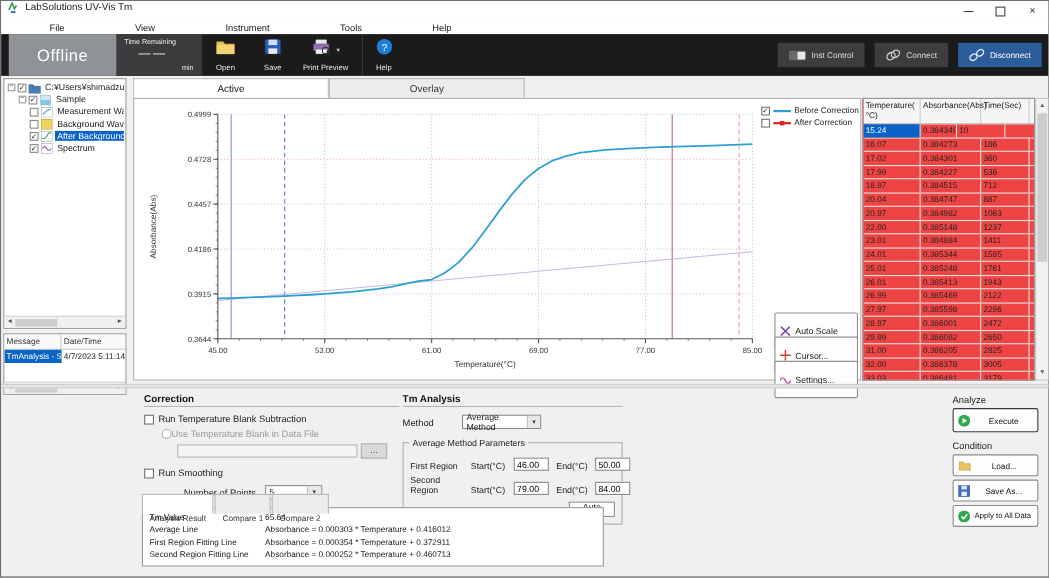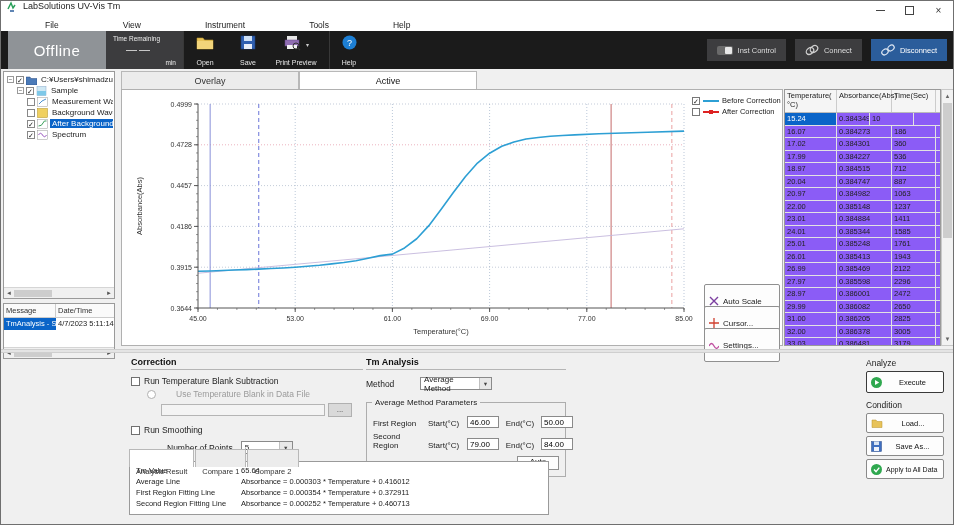--- a/index.html
+++ b/index.html
@@ -55,39 +55,39 @@
   
   .chart-panel{position:absolute;left:120px;top:88px;width:662px;height:257px;background:#fff;border:1px solid #b0b0b0;box-sizing:border-box;}
   .legend{position:absolute;left:570px;top:5px;}
   .lg-row{display:flex;align-items:center;gap:3px;height:11px;}
   .lg-cb{width:8px;height:8px;border:1px solid #777;background:#fff;font-size:7px;line-height:7px;text-align:center;color:#222;box-sizing:border-box;flex:none;}
   .lg-line{width:16px;height:0;border-top:2px solid;position:relative;flex:none;}
   .lg-marker{position:absolute;left:6px;top:-3px;width:4px;height:4px;}
   .lg-label{font-size:7.5px;color:#222;white-space:nowrap;}
   .cbtn{position:absolute;left:582px;width:76px;height:17px;background:#fdfdfd;border:1px solid #909090;border-radius:2px;display:flex;align-items:center;gap:4px;font-size:8px;color:#222;padding:16px 4px;box-sizing:border-box;}
   
-  .table-panel{position:absolute;left:783px;top:88px;width:157px;height:257px;background:#8b5cf6;border:1px solid #9a9a9a;box-sizing:border-box;overflow:hidden;}
+  .table-panel{position:absolute;left:783px;top:88px;width:157px;height:257px;background:#ef4444;border:1px solid #9a9a9a;box-sizing:border-box;overflow:hidden;}
   .tbl-head{display:flex;height:22px;background:#f5f5f5;border-bottom:1px solid #bbb;}
   .tbl-hcell{font-size:7.5px;color:#222;padding:1px 2px;border-right:1px solid #ccc;white-space:pre-line;line-height:1.25;box-sizing:border-box;}
   .tbl-row{display:flex;height:11.5px;border-bottom:1px solid #e2e2e2;}
   .tbl-cell{font-size:7.5px;color:#222;padding:1px 2px 0;border-right:1px solid #e2e2e2;white-space:nowrap;overflow:hidden;box-sizing:border-box;}
   .tbl-cell.sel{background:#0a64c8;color:#fff;}
   .vscroll{position:absolute;left:940px;top:88px;width:13px;height:257px;background:#f2f2f2;border:1px solid #c8c8c8;box-sizing:border-box;}
   .vs-up{height:12px;font-size:6px;color:#666;text-align:center;line-height:12px;}
   .vs-thumb{position:absolute;top:13px;left:1px;right:1px;height:135px;background:#cdcdcd;}
   .vs-down{position:absolute;bottom:0;width:100%;height:12px;font-size:6px;color:#666;text-align:center;line-height:12px;}
   .divider{position:absolute;left:0;top:348px;width:954px;height:4px;background:#e4e4e4;border-top:1px solid #cfcfcf;border-bottom:1px solid #cfcfcf;box-sizing:border-box;}
   
   .sec-title{font-size:9px;font-weight:bold;color:#111;}
   .sec-rule{height:1px;background:#b5b5b5;margin-top:2px;}
   .correction-sec{position:absolute;left:130px;top:356px;width:232px;}
   .crow{display:flex;align-items:center;gap:4px;margin-top:6px;}
   .cb{width:9px;height:9px;border:1px solid #707070;background:#fff;flex:none;box-sizing:border-box;}
   .clabel{font-size:8.5px;color:#222;}
-  .rrow{display:flex;align-items:center;gap:20px;margin:3px 0 0 16px;}
+  .rrow{display:flex;align-items:center;gap:0;margin:3px 0 0 16px;}
   .radio{width:9px;height:9px;border:1px solid #b0b0b0;border-radius:50%;background:#fff;flex:none;position:relative;box-sizing:border-box;}
   .radio.on::after{content:"";position:absolute;left:2px;top:2px;right:2px;bottom:2px;border-radius:50%;background:#9a9a9a;}
   .rlabel{font-size:8.5px;color:#9a9a9a;}
   .blank-row{display:flex;margin:4px 0 0 30px;gap:3px;align-items:center;}
   .blank-input{width:164px;height:12px;border:1px solid #b5b5b5;background:#f4f4f4;box-sizing:border-box;}
   .browse-btn{width:24px;height:14px;background:#d9d9d9;border:1px solid #b0b0b0;font-size:8px;color:#444;text-align:center;line-height:11px;box-sizing:border-box;}
   .points-row{display:flex;align-items:center;gap:8px;margin:6px 0 0 36px;}
   .combo{height:13px;border:1px solid #8a8a8a;background:#fff;font-size:8px;color:#222;display:flex;align-items:center;padding-left:3px;position:relative;box-sizing:border-box;}
   .combo .arrow{margin-left:auto;width:12px;height:100%;background:#e8e8e8;border-left:1px solid #c0c0c0;font-size:5.5px;color:#444;display:flex;align-items:center;justify-content:center;}
   .tm-sec{position:absolute;left:365px;top:356px;width:200px;}
@@ -297,22 +297,22 @@
     </div>
     <div class="hscroll">
       <span class="hs-arrow">◄</span>
       <span class="hs-thumb"></span>
       <span class="hs-spacer"></span>
       <span class="hs-arrow">►</span>
     </div>
   </div>
 
   <div class="tab-strip">
+    <div class="vtab active">Active</div>
     <div class="vtab">Overlay</div>
-    <div class="vtab active">Active</div>
   </div>
 
   <div class="chart-panel">
     <svg id="chartSvg" width="600" height="250" style="position:absolute;left:2px;top:4px">
         <g>
           <line x1="171.2" y1="10" x2="171.2" y2="214" stroke="#9db0c8" stroke-width="0.7" stroke-dasharray="1 2"></line>
           <line x1="268.4" y1="10" x2="268.4" y2="214" stroke="#9db0c8" stroke-width="0.7" stroke-dasharray="1 2"></line>
           <line x1="365.59999999999997" y1="10" x2="365.59999999999997" y2="214" stroke="#9db0c8" stroke-width="0.7" stroke-dasharray="1 2"></line>
           <line x1="462.8" y1="10" x2="462.8" y2="214" stroke="#9db0c8" stroke-width="0.7" stroke-dasharray="1 2"></line>
           <line x1="560" y1="10" x2="560" y2="214" stroke="#9db0c8" stroke-width="0.7" stroke-dasharray="1 2"></line>

